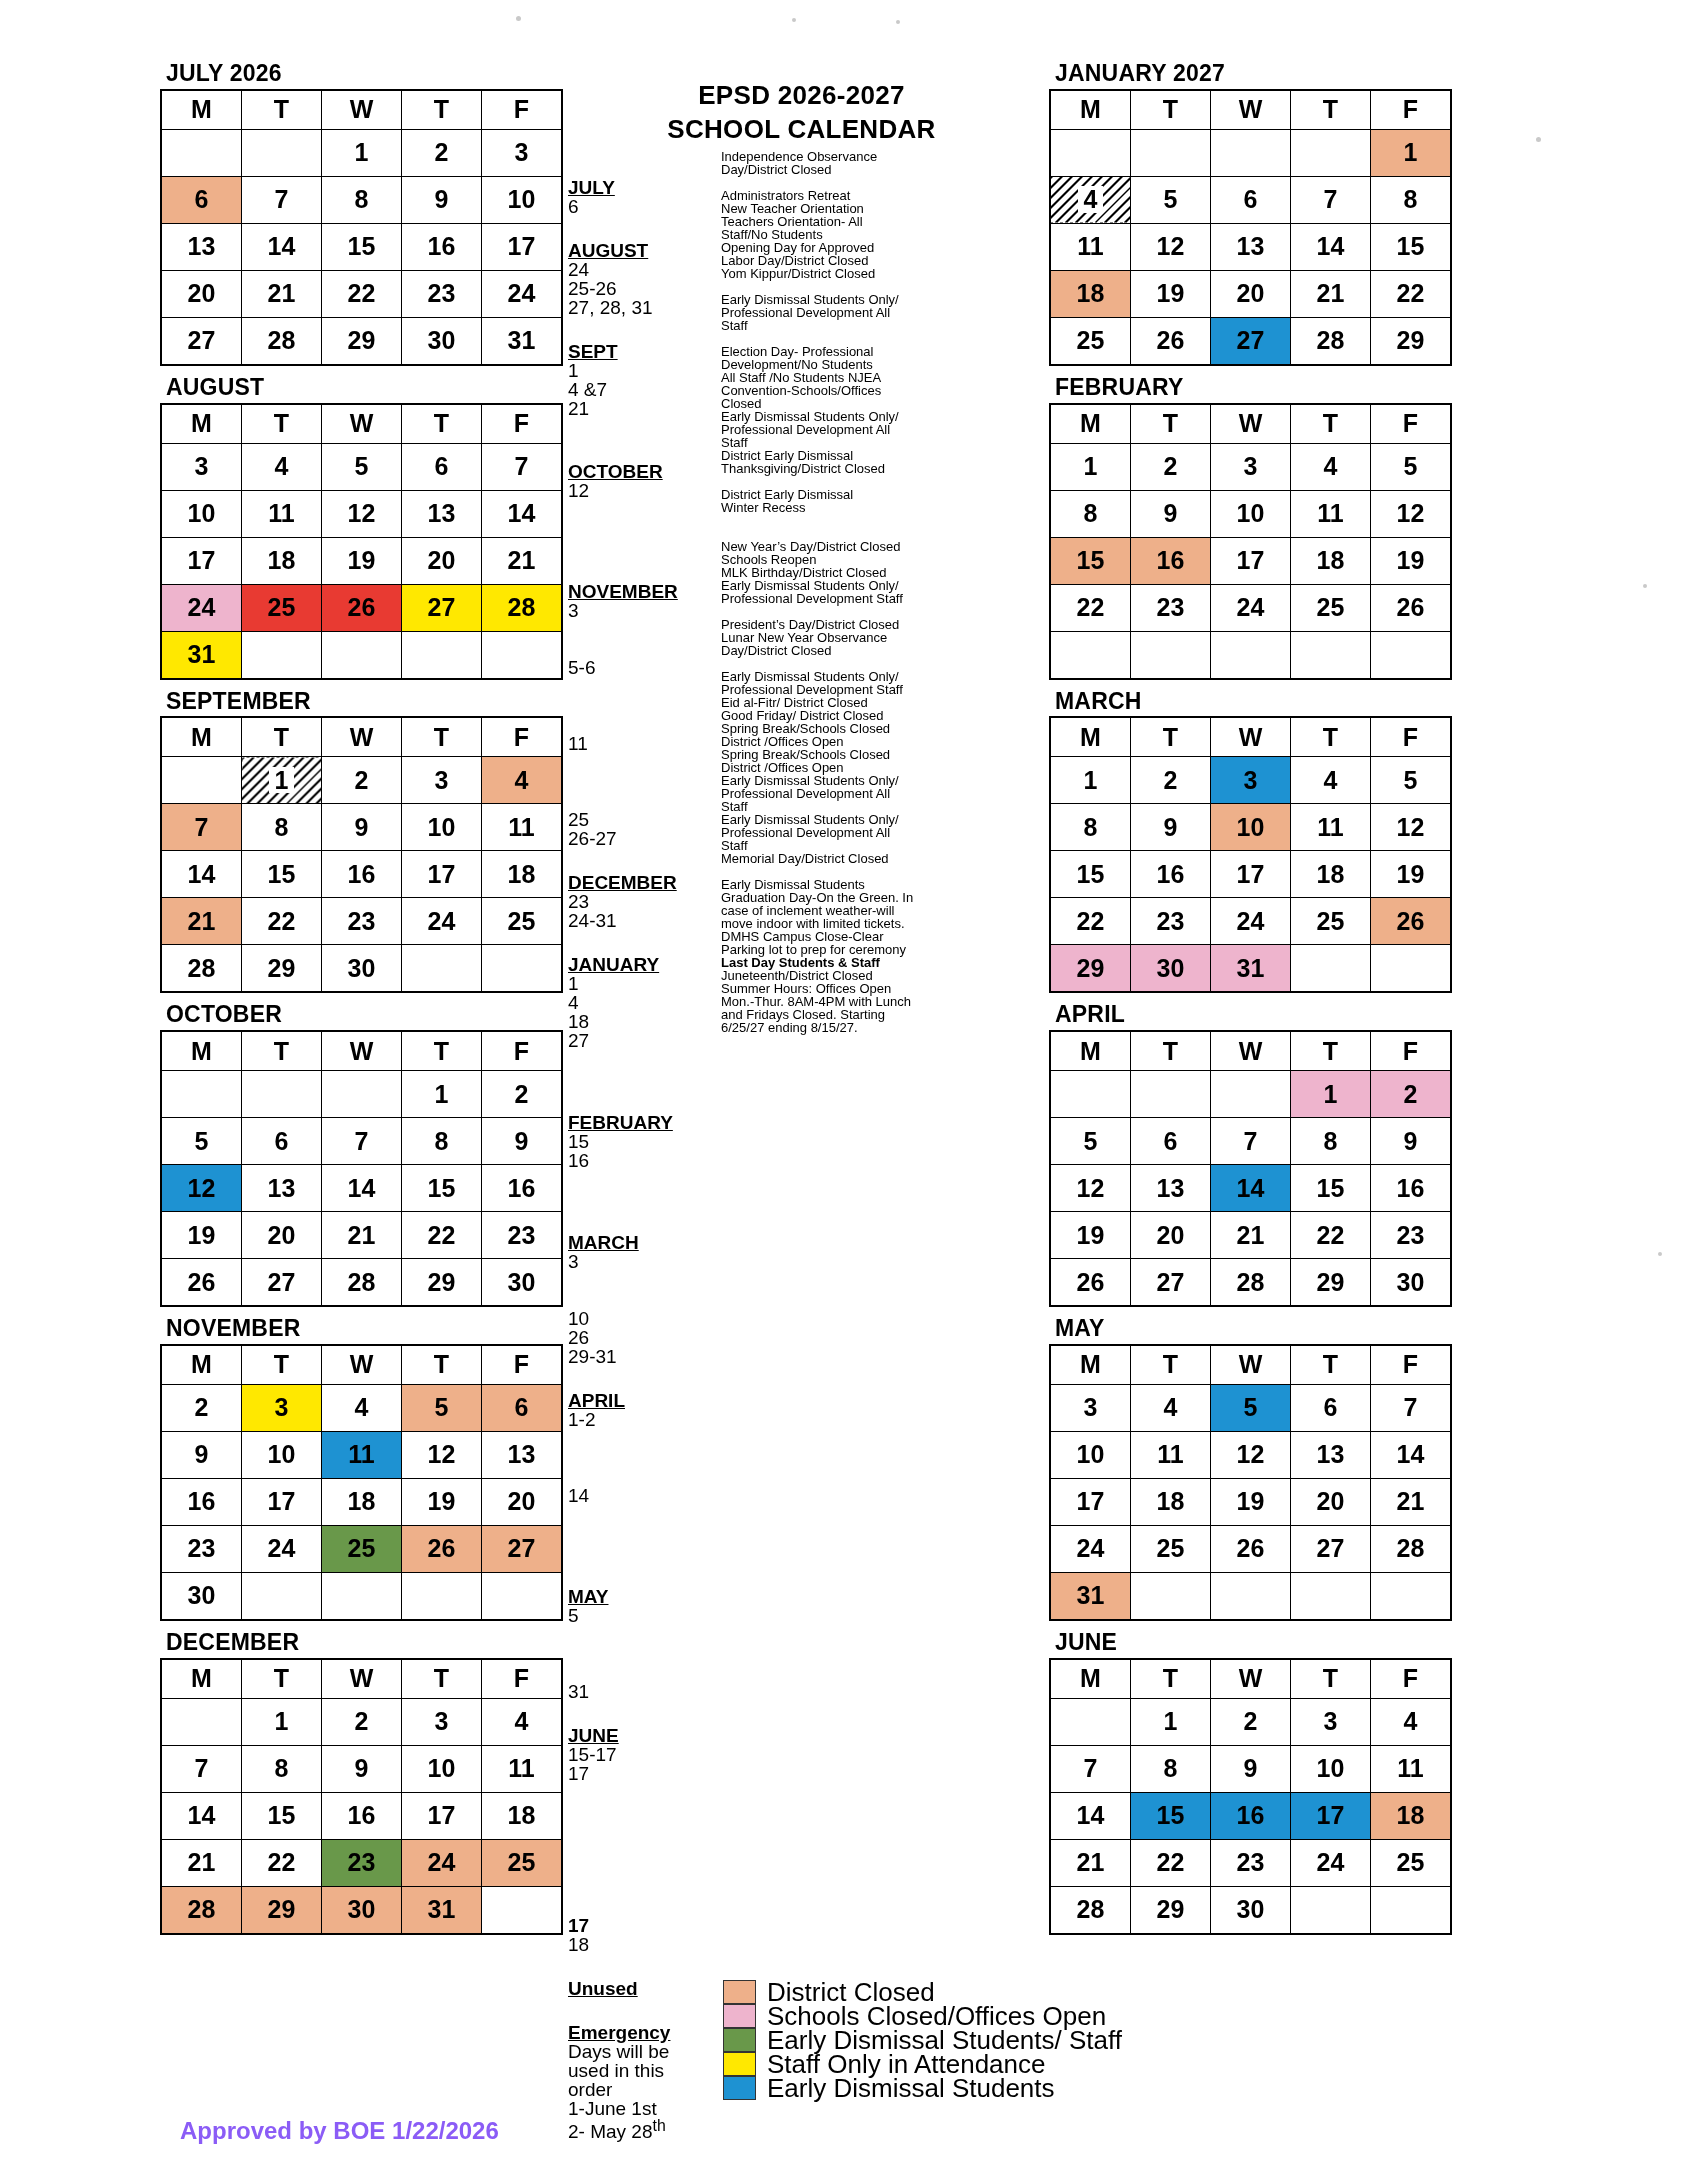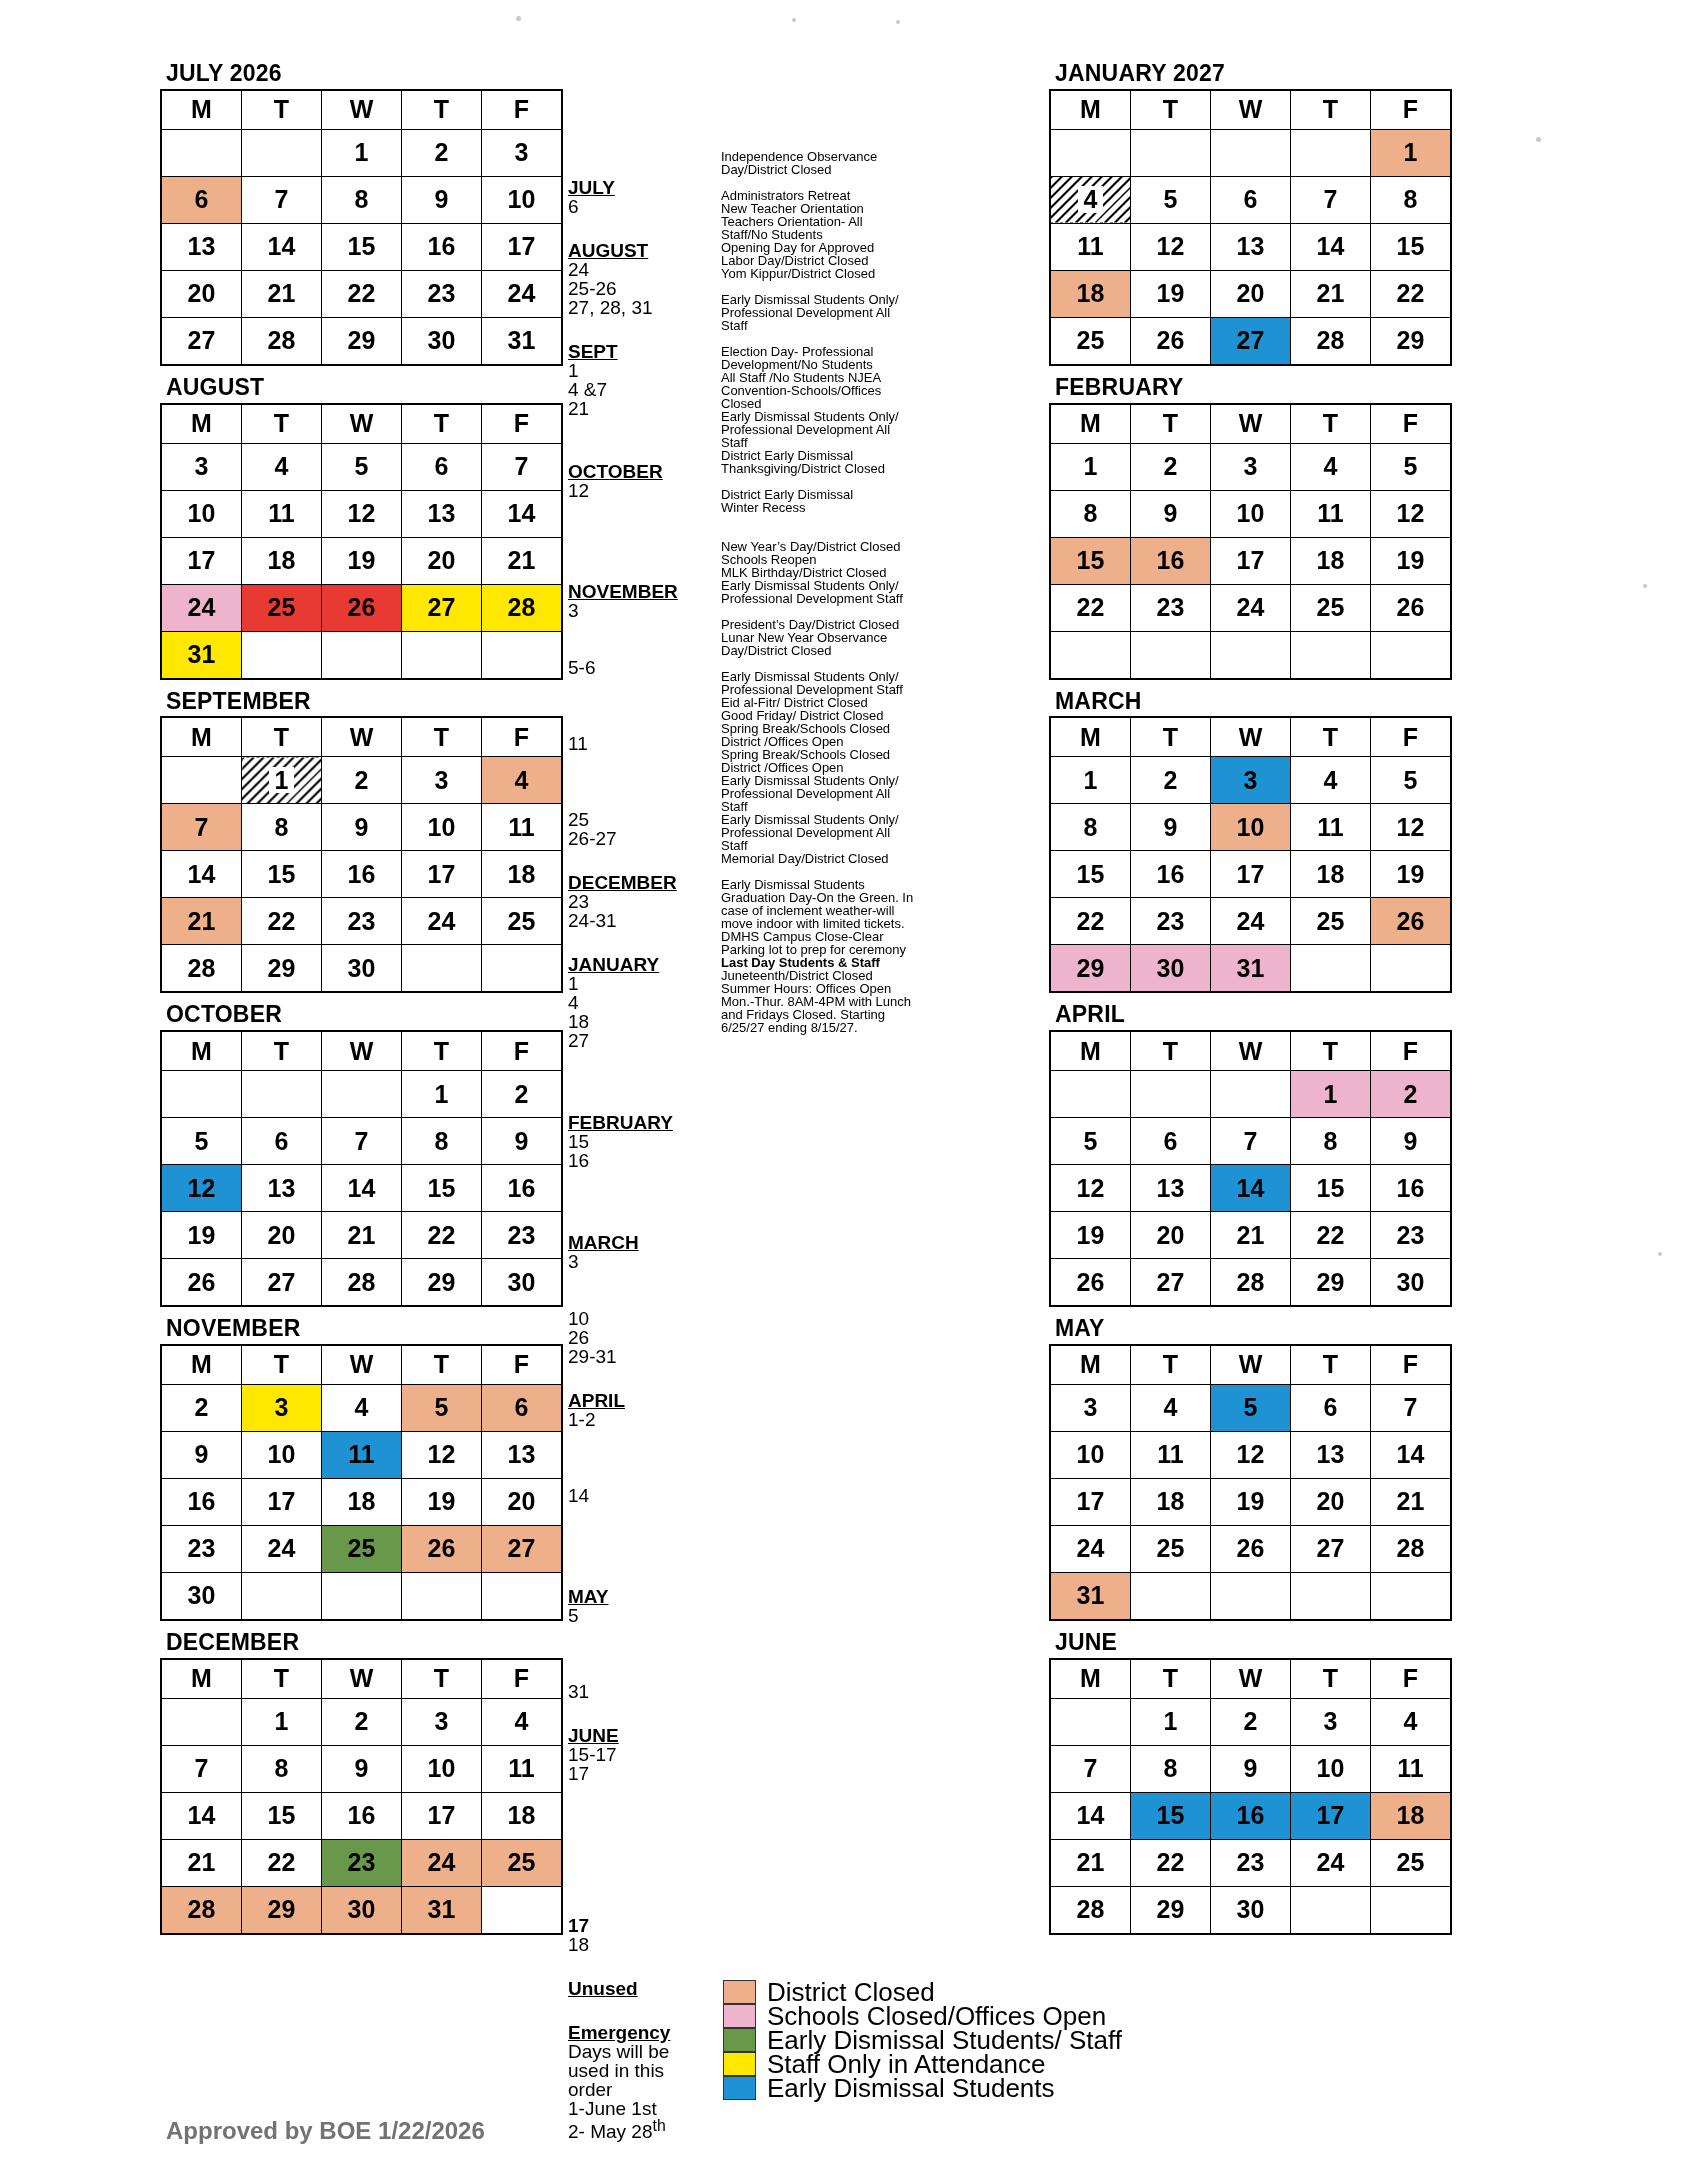--- a/index.html
+++ b/index.html
@@ -149,23 +149,23 @@
     border: 1.4px solid #333;
     box-sizing: border-box;
     margin-right: 11px;
     flex: 0 0 auto;
   }
   .legend-label { line-height: 1; white-space: nowrap; }
 
   
   .footer-approved {
     position: absolute;
-    left: 166px;
+    left: 180px;
     top: 2117px;
-    color: #737373;
+    color: #8b5cf6;
     font-size: 24px;
     font-weight: bold;
   }
 
   
   .speck {
     position: absolute;
     background: #c9c9c9;
     border-radius: 50%;
   }
@@ -175,20 +175,24 @@
 
 <div class="page">
 
   <div class="speck" style="left:516px;top:16px;width:5px;height:5px;"></div>
   <div class="speck" style="left:792px;top:18px;width:4px;height:4px;"></div>
   <div class="speck" style="left:896px;top:20px;width:4px;height:4px;"></div>
   <div class="speck" style="left:1536px;top:137px;width:5px;height:5px;"></div>
   <div class="speck" style="left:1643px;top:584px;width:4px;height:4px;"></div>
   <div class="speck" style="left:1658px;top:1252px;width:4px;height:4px;"></div>
 
+  <div class="col-title">
+    <div class="cal-title">EPSD 2026-2027</div>
+    <div class="cal-title">SCHOOL CALENDAR</div>
+  </div>
 
   <div class="col-left" id="left-months">
       <div class="month">
         <div class="month-name">JULY 2026</div>
         <table class="cal">
           <thead>
             <tr>
               <th>M</th>
               <th>T</th>
               <th>W</th>

